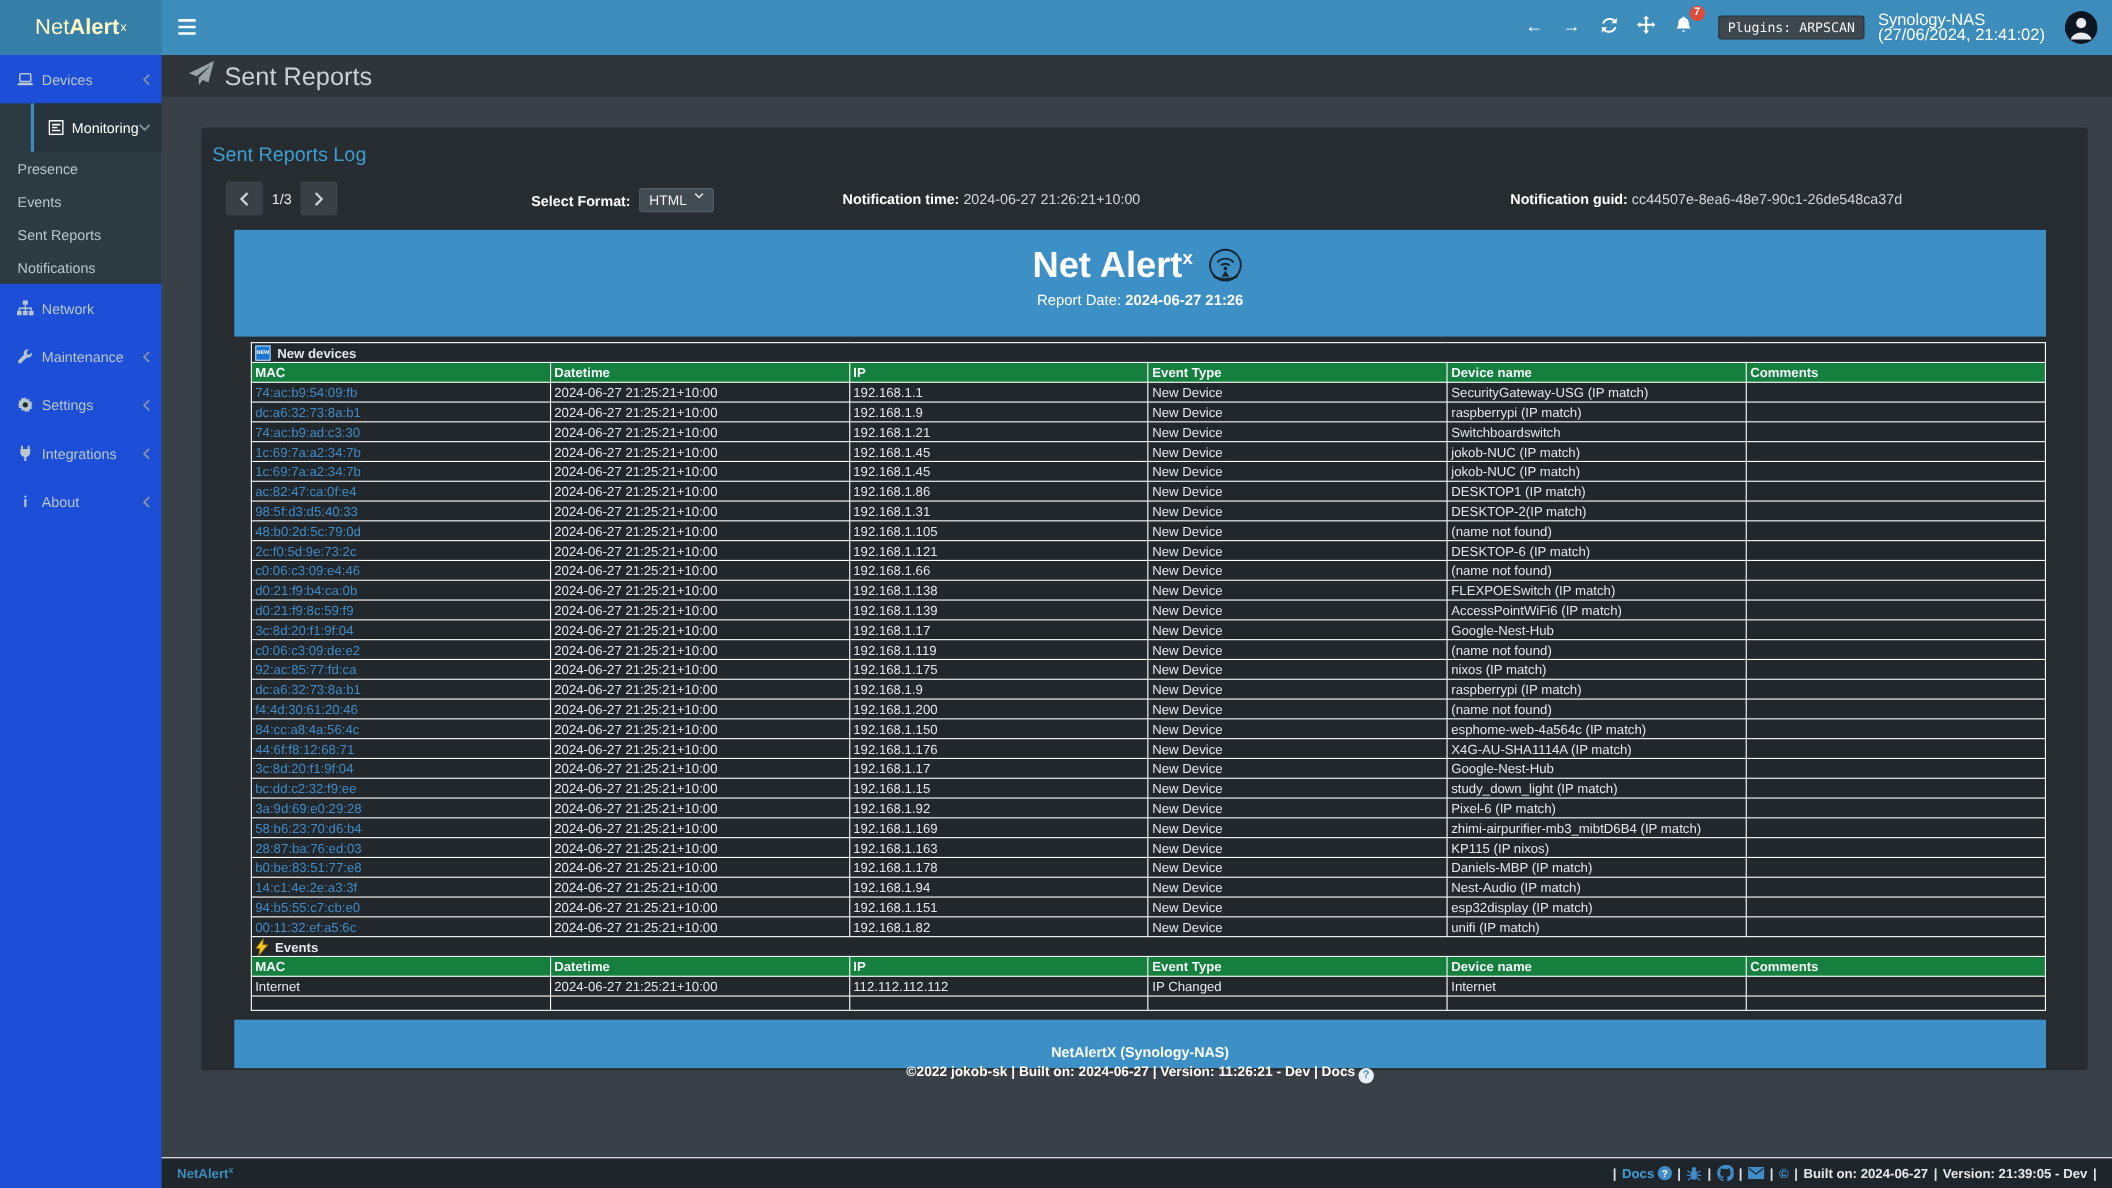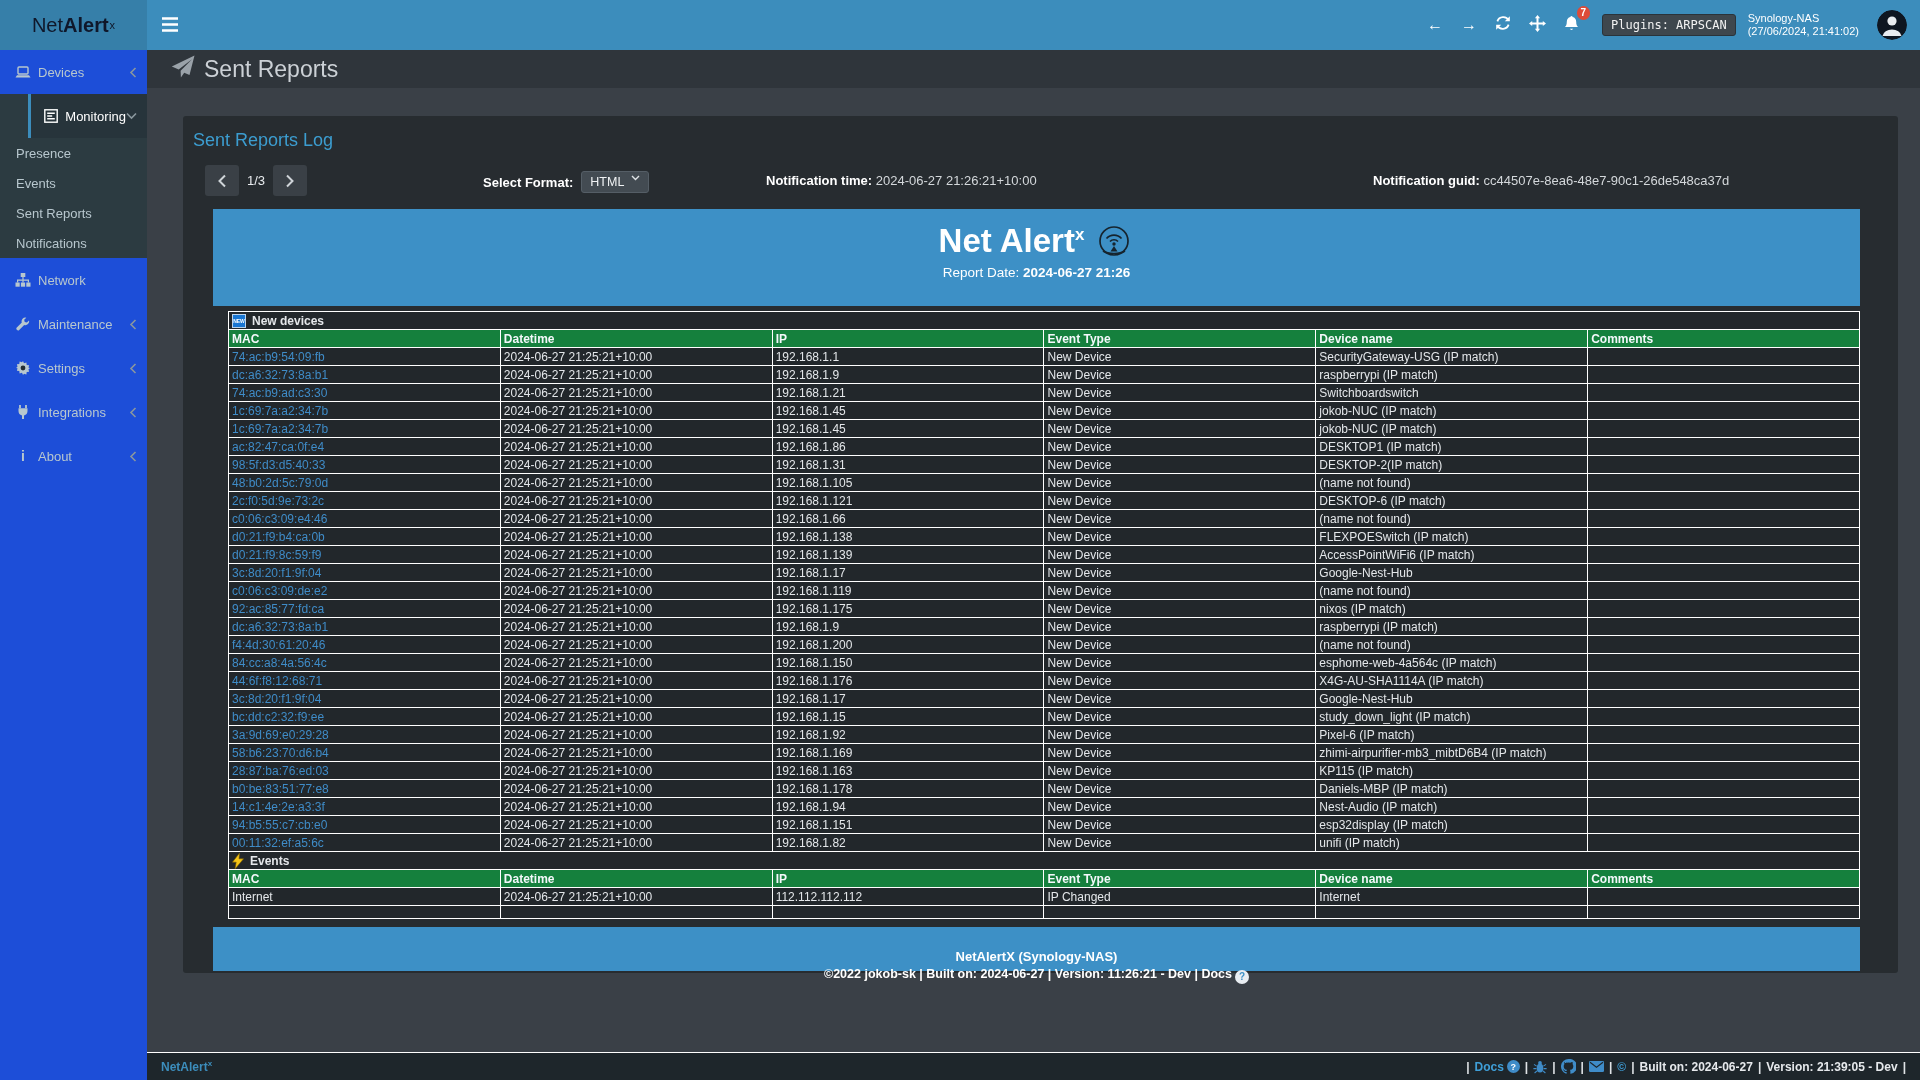--- a/index.html
+++ b/index.html
@@ -2,31 +2,31 @@
 <html><head>
 <meta charset="utf-8">
 <style>
   * { box-sizing: border-box; margin: 0; padding: 0; }
   html,body { width:1920px; height:1080px; overflow:hidden; background:#3a4047;
     font-family:"Liberation Sans", sans-serif; }
 
   
   .navbar { position:absolute; top:0; left:0; width:1920px; height:50px; background:#3c8dbc; z-index:5; }
   .logo { position:absolute; left:0; top:0; width:147px; height:50px; background:#367fa9;
-    color:#0f172a; font-size:20px; display:flex; align-items:center; justify-content:center; }
+    color:#fef9c3; font-size:20px; display:flex; align-items:center; justify-content:center; }
   .logo .lt { font-weight:300; } .logo b { font-weight:700; }
   .logo sup { font-size:11px; margin-left:1px; }
   .hamburger { position:absolute; left:162px; top:17px; cursor:pointer; }
   .nav-right { position:absolute; right:0; top:0; height:50px; display:flex; align-items:center; }
   .nav-ic { width:34px; text-align:center; color:#fff; font-size:16px; cursor:pointer; position:relative; }
   .badge { position:absolute; top:-9px; right:-2px; background:#dd4b39; color:#fff; font-size:10px;
     font-weight:700; border-radius:8px; padding:1px 4px; line-height:12px; }
   .plugins-box { background:#3e474e; border:1px solid #2a333a; border-radius:3px; color:#f2f2f2;
     font-family:"DejaVu Sans Mono", monospace; font-size:12px; padding:3px 8px; margin:0 12px 0 14px; }
-  .host { color:#fff; font-size:11px; line-height:13.5px; margin-right:18px; }
+  .host { color:#fff; font-size:15px; line-height:13.5px; margin-right:18px; }
   .avatar { width:30px; height:30px; border-radius:50%; overflow:hidden; margin-right:13px; cursor:pointer; }
 
   
   .sidebar { position:absolute; left:0; top:50px; bottom:0; width:147px; background:#1d4ed8; }
   .side-item { height:44px; display:flex; align-items:center; padding:0 10px 0 12px;
     color:#b8c7ce; font-size:13px; cursor:pointer; }
   .sicon { width:22px; display:inline-flex; justify-content:center; }
   .slabel { flex:1; margin-left:4px; }
   .schev { color:#8a979e; display:inline-flex; }
   .treeview { background:#2c3b41; }
@@ -508,21 +508,21 @@
               <td>192.168.1.169</td>
               <td>New Device</td>
               <td>zhimi-airpurifier-mb3_mibtD6B4 (IP match)</td>
               <td></td>
             </tr>
             <tr>
               <td class="lnk">28:87:ba:76:ed:03</td>
               <td>2024-06-27 21:25:21+10:00</td>
               <td>192.168.1.163</td>
               <td>New Device</td>
-              <td>KP115 (IP match)</td>
+              <td>KP115 (IP nixos)</td>
               <td></td>
             </tr>
             <tr>
               <td class="lnk">b0:be:83:51:77:e8</td>
               <td>2024-06-27 21:25:21+10:00</td>
               <td>192.168.1.178</td>
               <td>New Device</td>
               <td>Daniels-MBP (IP match)</td>
               <td></td>
             </tr>

